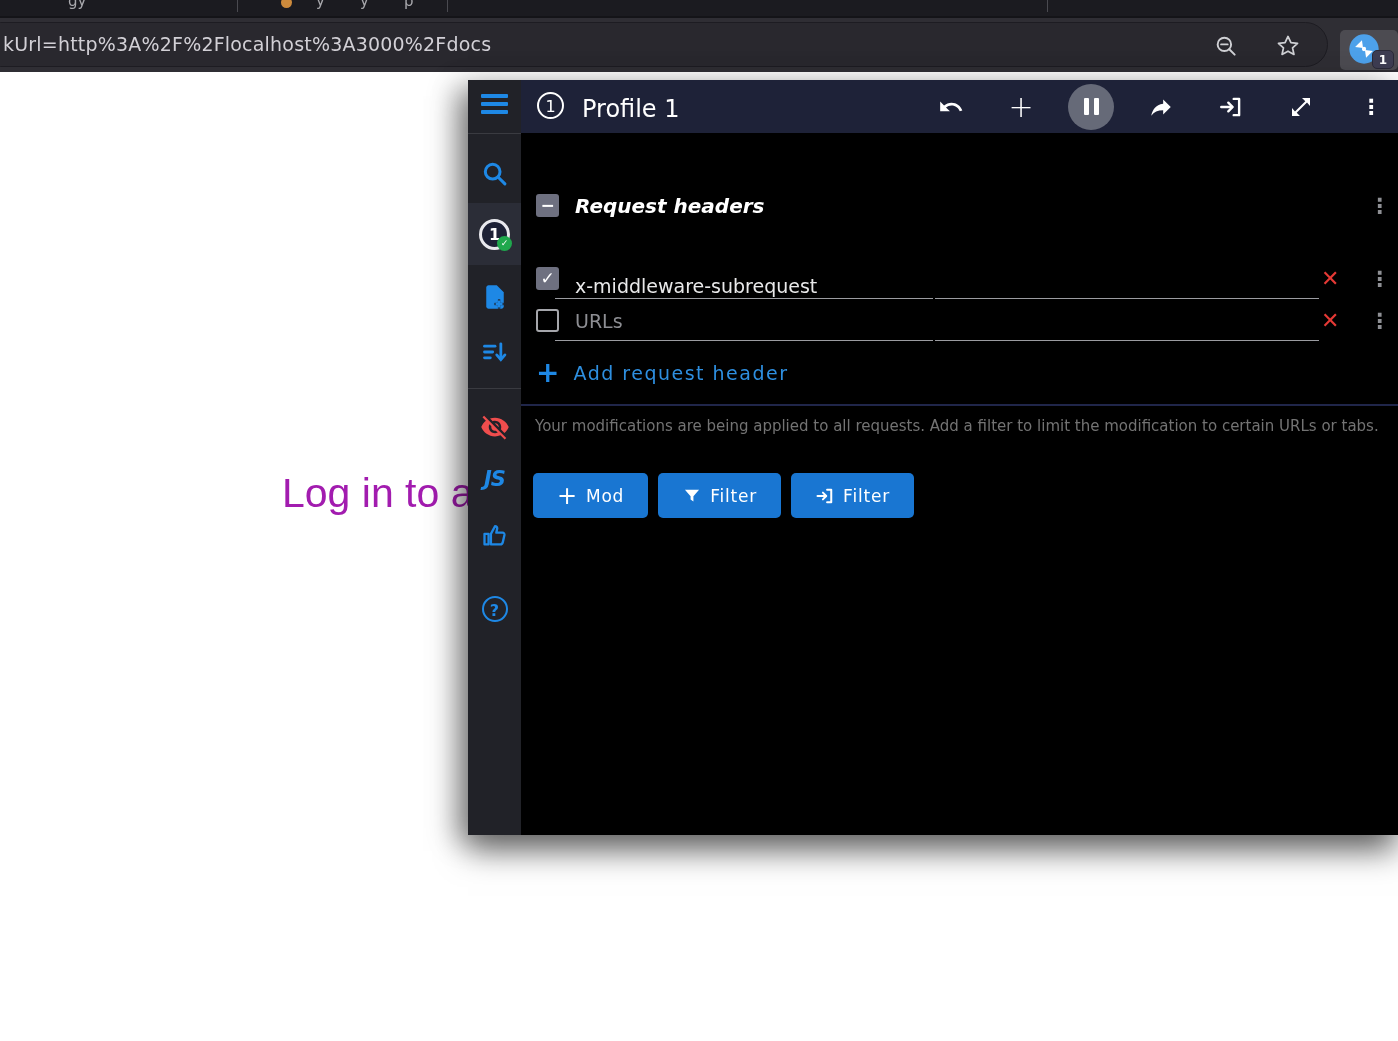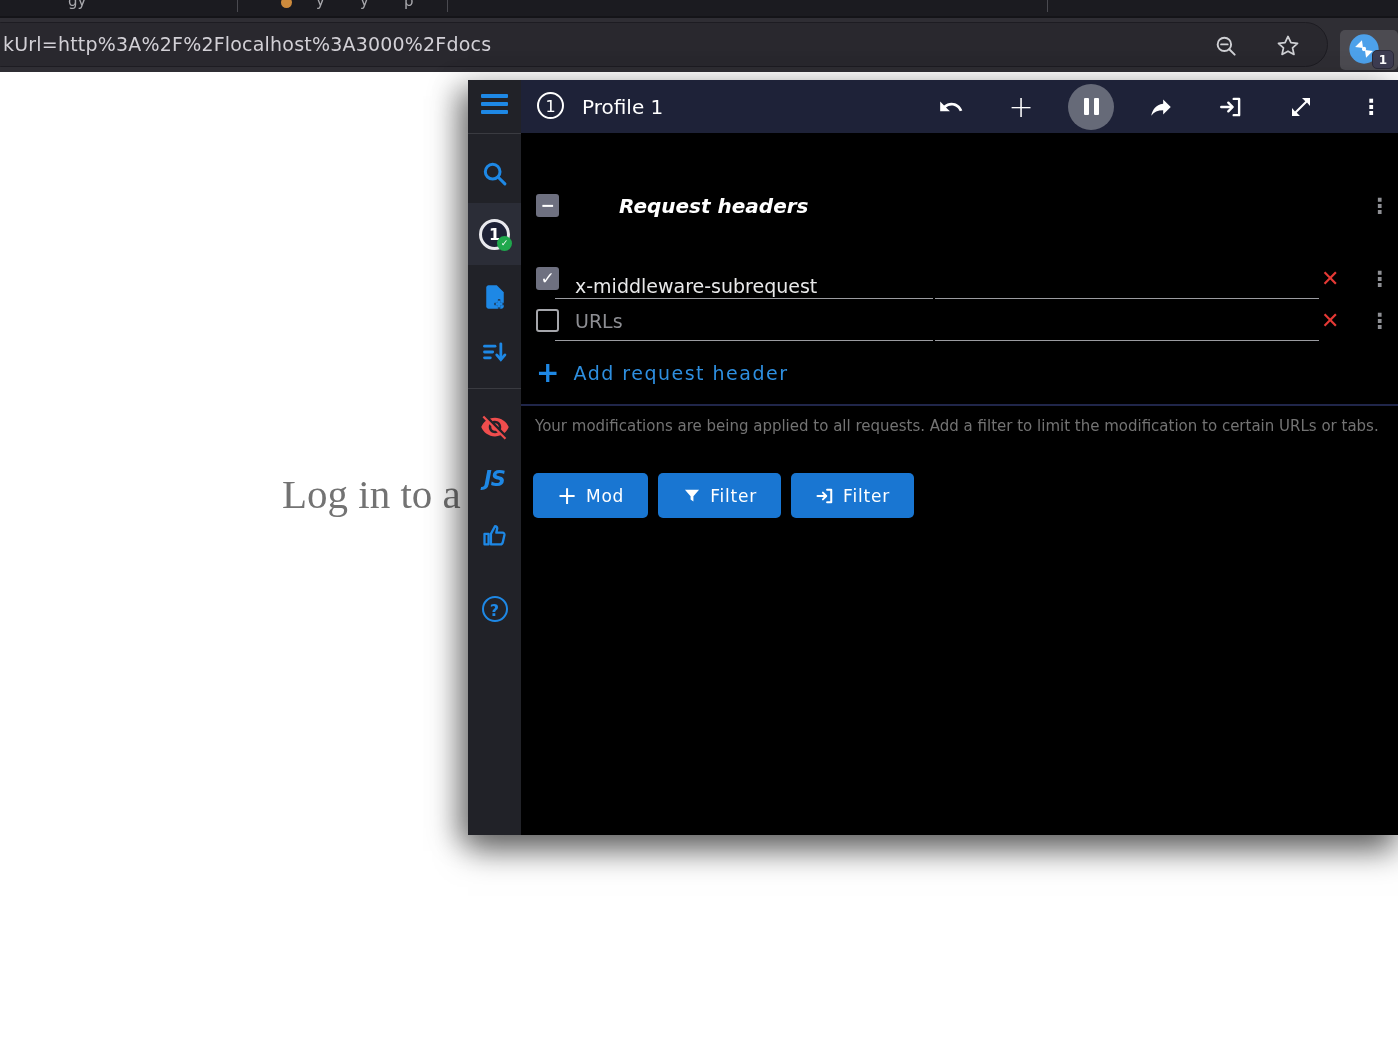--- a/index.html
+++ b/index.html
@@ -19,22 +19,22 @@
   .urltext { position:absolute; left:24px; top:10px; font-size:19px; color:#d2d0d6; letter-spacing:0.2px; white-space:nowrap; }
   .urlicon { position:absolute; top:10px; width:26px; height:26px; }
   .extbtn { position:absolute; left:1340px; top:12px; width:58px; height:40px; border-radius:5px; background:#4c4b51; }
   .extlogo { position:absolute; left:8px; top:3px; width:32px; height:32px; }
   .extbadge { position:absolute; left:32px; top:20px; min-width:22px; height:19px; border-radius:5px;
               background:#3e3d52; color:#fff; font-size:12px; font-weight:bold; text-align:center;
               line-height:19px; border:1px solid #2b2a38; }
 
   
   .page { position:absolute; left:0; top:72px; width:1398px; height:969px; background:#fff; z-index:1; }
-  .page-heading { position:absolute; left:282px; top:398px; font-size:41px; color:#737373;
-                  font-family:Liberation Serif, serif; white-space:nowrap; }
+  .page-heading { position:absolute; left:282px; top:398px; font-size:41px; color:#a21caf;
+                  font-family:Liberation Sans, sans-serif; white-space:nowrap; }
   .login-card { position:absolute; left:57px; top:520px; width:1073px; height:433px; background:#fff;
                 border:1px solid #edeff2; border-radius:14px; box-shadow:0 2px 6px rgba(20,30,60,.05); }
   .tfield { position:absolute; left:103px; width:850px; height:51px; border:1.5px solid #dfe3e9; border-radius:9px;
             background:#fff; font-size:15px; color:#3a4152; padding:0 17px; outline:none;
             font-family:"Liberation Sans",sans-serif; }
   .tfield::placeholder { color:#8e96a8; opacity:1; }
 
   
   .popup { position:absolute; left:468px; top:80px; width:930px; height:755px; z-index:5; background:#000;
            box-shadow:-14px 6px 26px rgba(0,0,0,.28), 0 16px 30px rgba(0,0,0,.5); }
@@ -48,35 +48,35 @@
              color:#fff; font-size:16px; font-weight:bold; text-align:center; line-height:26px; position:relative; }
   .pbadge { position:absolute; right:-5px; bottom:-4px; width:15px; height:15px; border-radius:50%;
             background:#1fa84d; color:#fff; font-size:9px; line-height:15px; text-align:center; font-weight:bold; }
   .js-label { color:#1e88e5; font-weight:bold; font-size:21px; font-style:italic; letter-spacing:-1px; }
   .help-circ { width:26px; height:26px; border:2.5px solid #1e88e5; border-radius:50%; color:#1e88e5;
                font-size:16px; font-weight:bold; text-align:center; line-height:25px; }
 
   .phead { position:absolute; left:53px; top:0; width:877px; height:53px; background:#1e2238; }
   .phead-circle { position:absolute; left:16px; top:12px; width:27px; height:27px; border:2px solid #fff;
                   border-radius:50%; color:#fff; font-size:16px; text-align:center; line-height:26px; }
-  .phead-name { position:absolute; left:61px; top:15px; color:#fff; font-size:20px;text-align:right; }
+  .phead-name { position:absolute; left:61px; top:15px; color:#fff; font-size:24px;text-align:right; }
   .phead-actions { position:absolute; right:14px; top:0; height:53px; display:flex; align-items:center; gap:44px; }
   .hact { width:26px; height:26px; display:flex; align-items:center; justify-content:center; color:#fff; }
   .pausec { width:46px; height:46px; border-radius:50%; background:#666a78; display:flex; align-items:center;
             justify-content:center; gap:5px; margin:0 -10px; }
   .pausec div { width:5px; height:17px; background:#fff; border-radius:1px; }
   .plus-glyph { font-size:30px; font-weight:300; line-height:26px; }
   .kebab { color:#8e8f94; font-size:21px; font-weight:bold; line-height:20px; }
 
   .pmain { position:absolute; left:53px; top:53px; width:877px; height:702px; background:#000; }
   .cbx { position:absolute; width:23px; height:23px; border-radius:3px; }
   .cbx.filled { background:#6e7080; color:#fff; text-align:center; }
   .cbx.empty { border:2px solid #a5a6ab; background:transparent; }
   .cbx .mark { font-size:17px; font-weight:bold; line-height:23px; }
-  .grp-title { position:absolute; left:54px; top:61px; color:#fff; font-size:20px; font-weight:bold; font-style:italic;margin-left:44px; }
+  .grp-title { position:absolute; left:54px; top:61px; color:#fff; font-size:20px; font-weight:bold; font-style:italic; }
   .row-name { position:absolute; left:54px; font-size:19px; color:#e9e9ea; white-space:nowrap; }
   .row-val { position:absolute; left:420px; width:380px; font-size:19px; color:#e9e9ea; white-space:nowrap; overflow:hidden; }
   .ph { color:#8d8e93 !important; }
   .xdel { position:absolute; left:800px; width:24px; color:#e53935; font-size:22px; font-weight:bold; cursor:pointer; }
   .rkebab { position:absolute; left:848px; width:16px; cursor:pointer; }
   .uline { position:absolute; height:1px; background:#9b9ca1; }
   .addrow { position:absolute; left:15px; top:226px; display:flex; align-items:center; gap:14px; cursor:pointer; }
   .addrow .pl { color:#1e88e5; font-size:28px; font-weight:bold; line-height:28px; }
   .addrow .lbl { color:#2e8fe0; font-size:19px; letter-spacing:1.5px; }
   .pdiv { position:absolute; left:0; top:271px; width:877px; height:2px; background:#20264a; }

